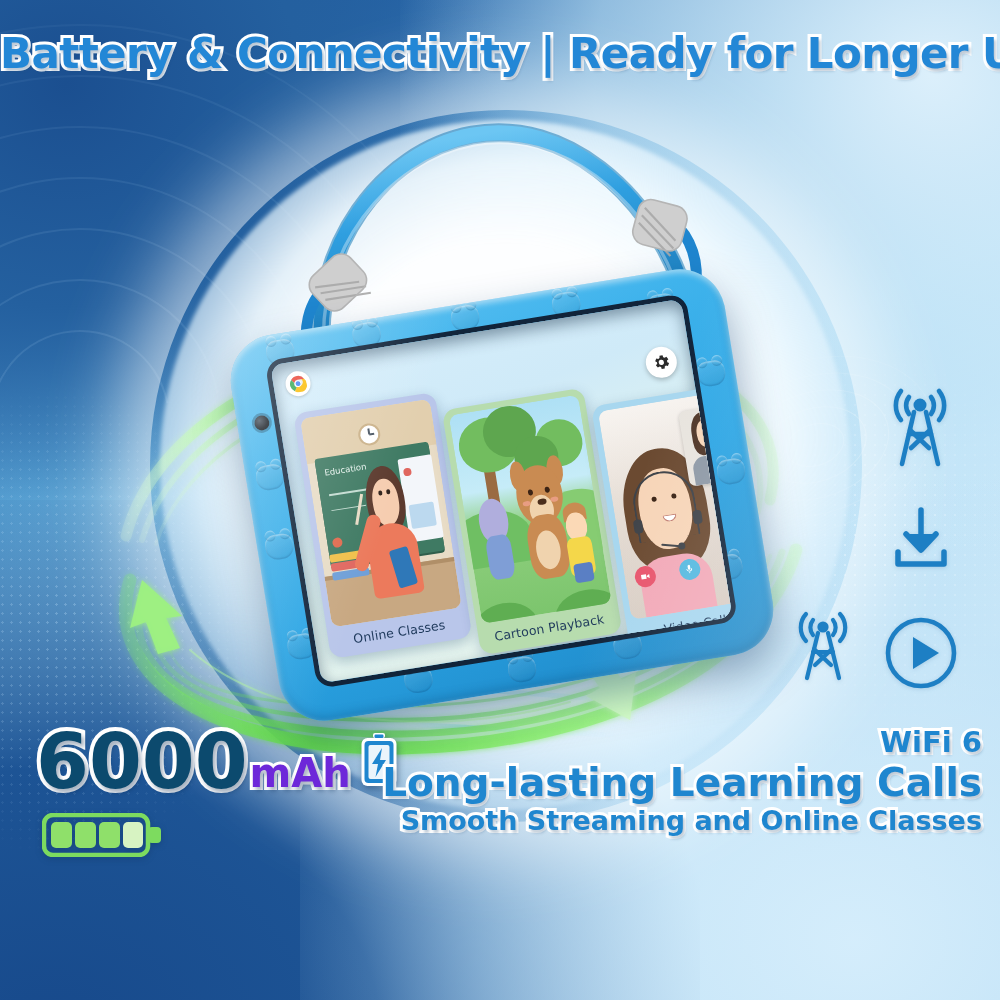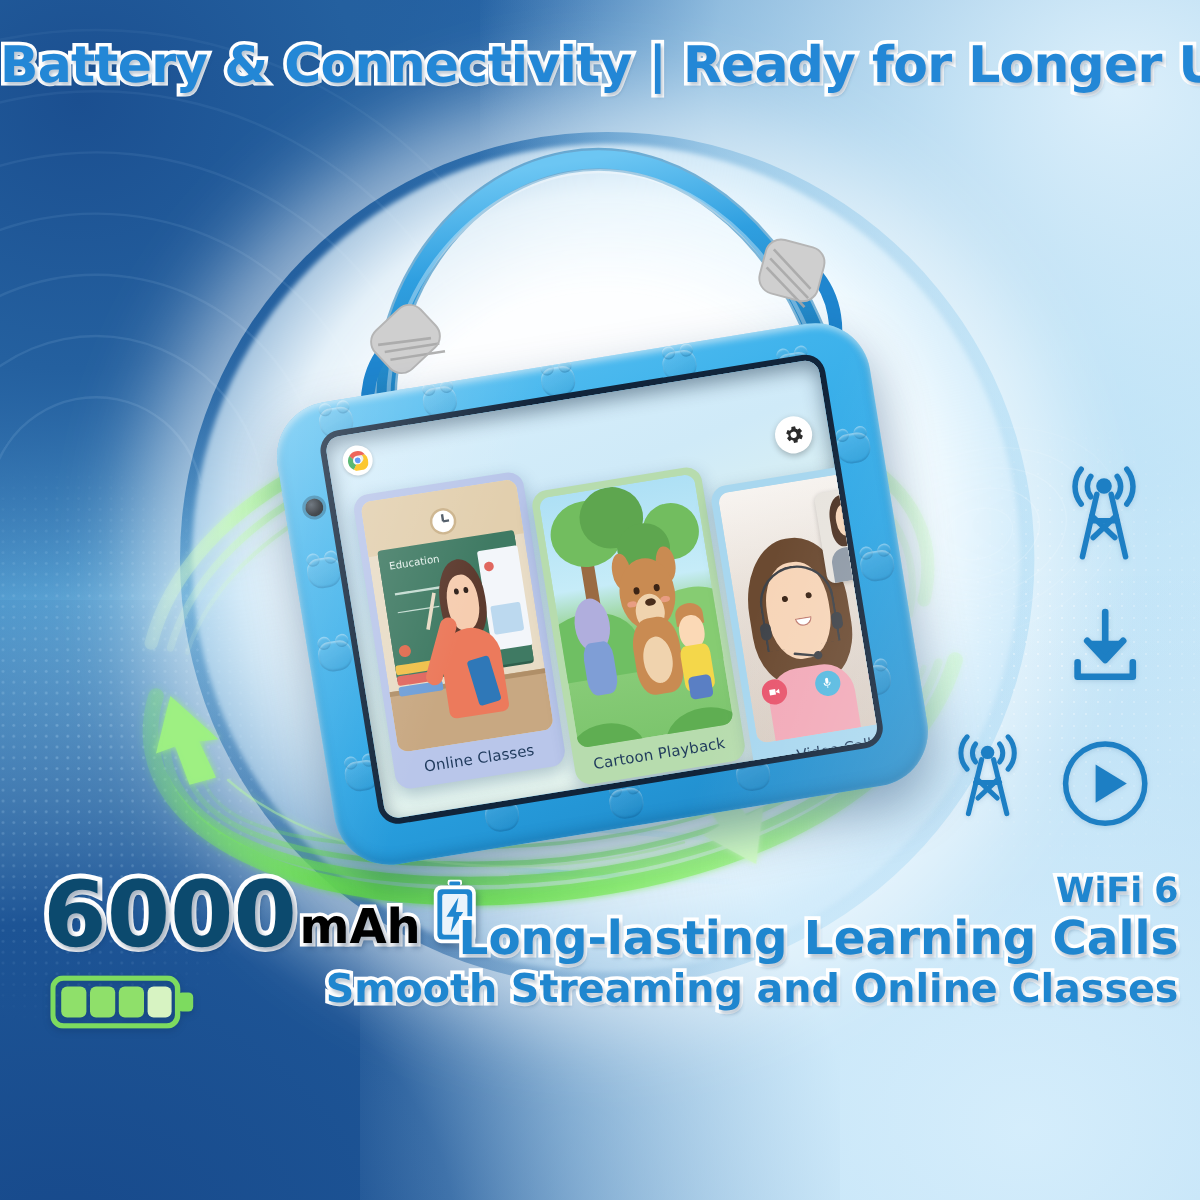--- a/index.html
+++ b/index.html
@@ -240,21 +240,21 @@
 
   
   .mah-block{ position:absolute; left:36px; top:726px; width:420px; }
   .mah-row{ display:flex; align-items:flex-end; gap:2px; font-family:"DejaVu Sans",sans-serif; font-weight:bold; }
   .mah-num{
     font-size:76px; line-height:.95; color:#0c4a6e;
     -webkit-text-stroke:8px #ffffff; paint-order:stroke fill;
     text-shadow:3px 4px 4px rgba(10,40,80,.35);
   }
   .mah-unit{
-    font-size:40px; line-height:1; color:#000000; padding-bottom:5px;
+    font-size:40px; line-height:1; color:#6d28d9; padding-bottom:5px;
     -webkit-text-stroke:6px #ffffff; paint-order:stroke fill;
     text-shadow:3px 4px 4px rgba(10,40,80,.35);
   }
   .batt-bolt{ margin-left:7px; margin-bottom:7px; filter:drop-shadow(2px 3px 3px rgba(10,40,80,.38)); }
   .batt-bar{ margin-top:15px; margin-left:6px; filter:drop-shadow(0 2px 3px rgba(10,40,80,.3)); }
 
   
   .icons-col{ position:absolute; }
   .ico{ filter:drop-shadow(0 1px 2px rgba(30,90,140,.18)); }
 
@@ -264,21 +264,21 @@
     font-family:"DejaVu Sans",sans-serif; font-weight:bold; color:#1f86cf;
   }
   .wifi-block div{
     -webkit-text-stroke:6px #ffffff; paint-order:stroke fill;
     text-shadow:2px 3px 3px rgba(40,80,120,.30);
     white-space:nowrap; line-height:1.16;
   }
   .w1{ font-size:29px; }
   .w2{ font-size:39px; }
   .w3{ font-size:39px; }
-  .w4{ font-size:33px; }
+  .w4{ font-size:27px; }
 </style>
 </head>
 <body>
 
 <div id="stage">
 
   <div class="bg-base"></div>
   <div class="bg-deep-tl"></div>
   <div class="bg-deep-bl"></div>
   <div class="bg-light-tr"></div>

